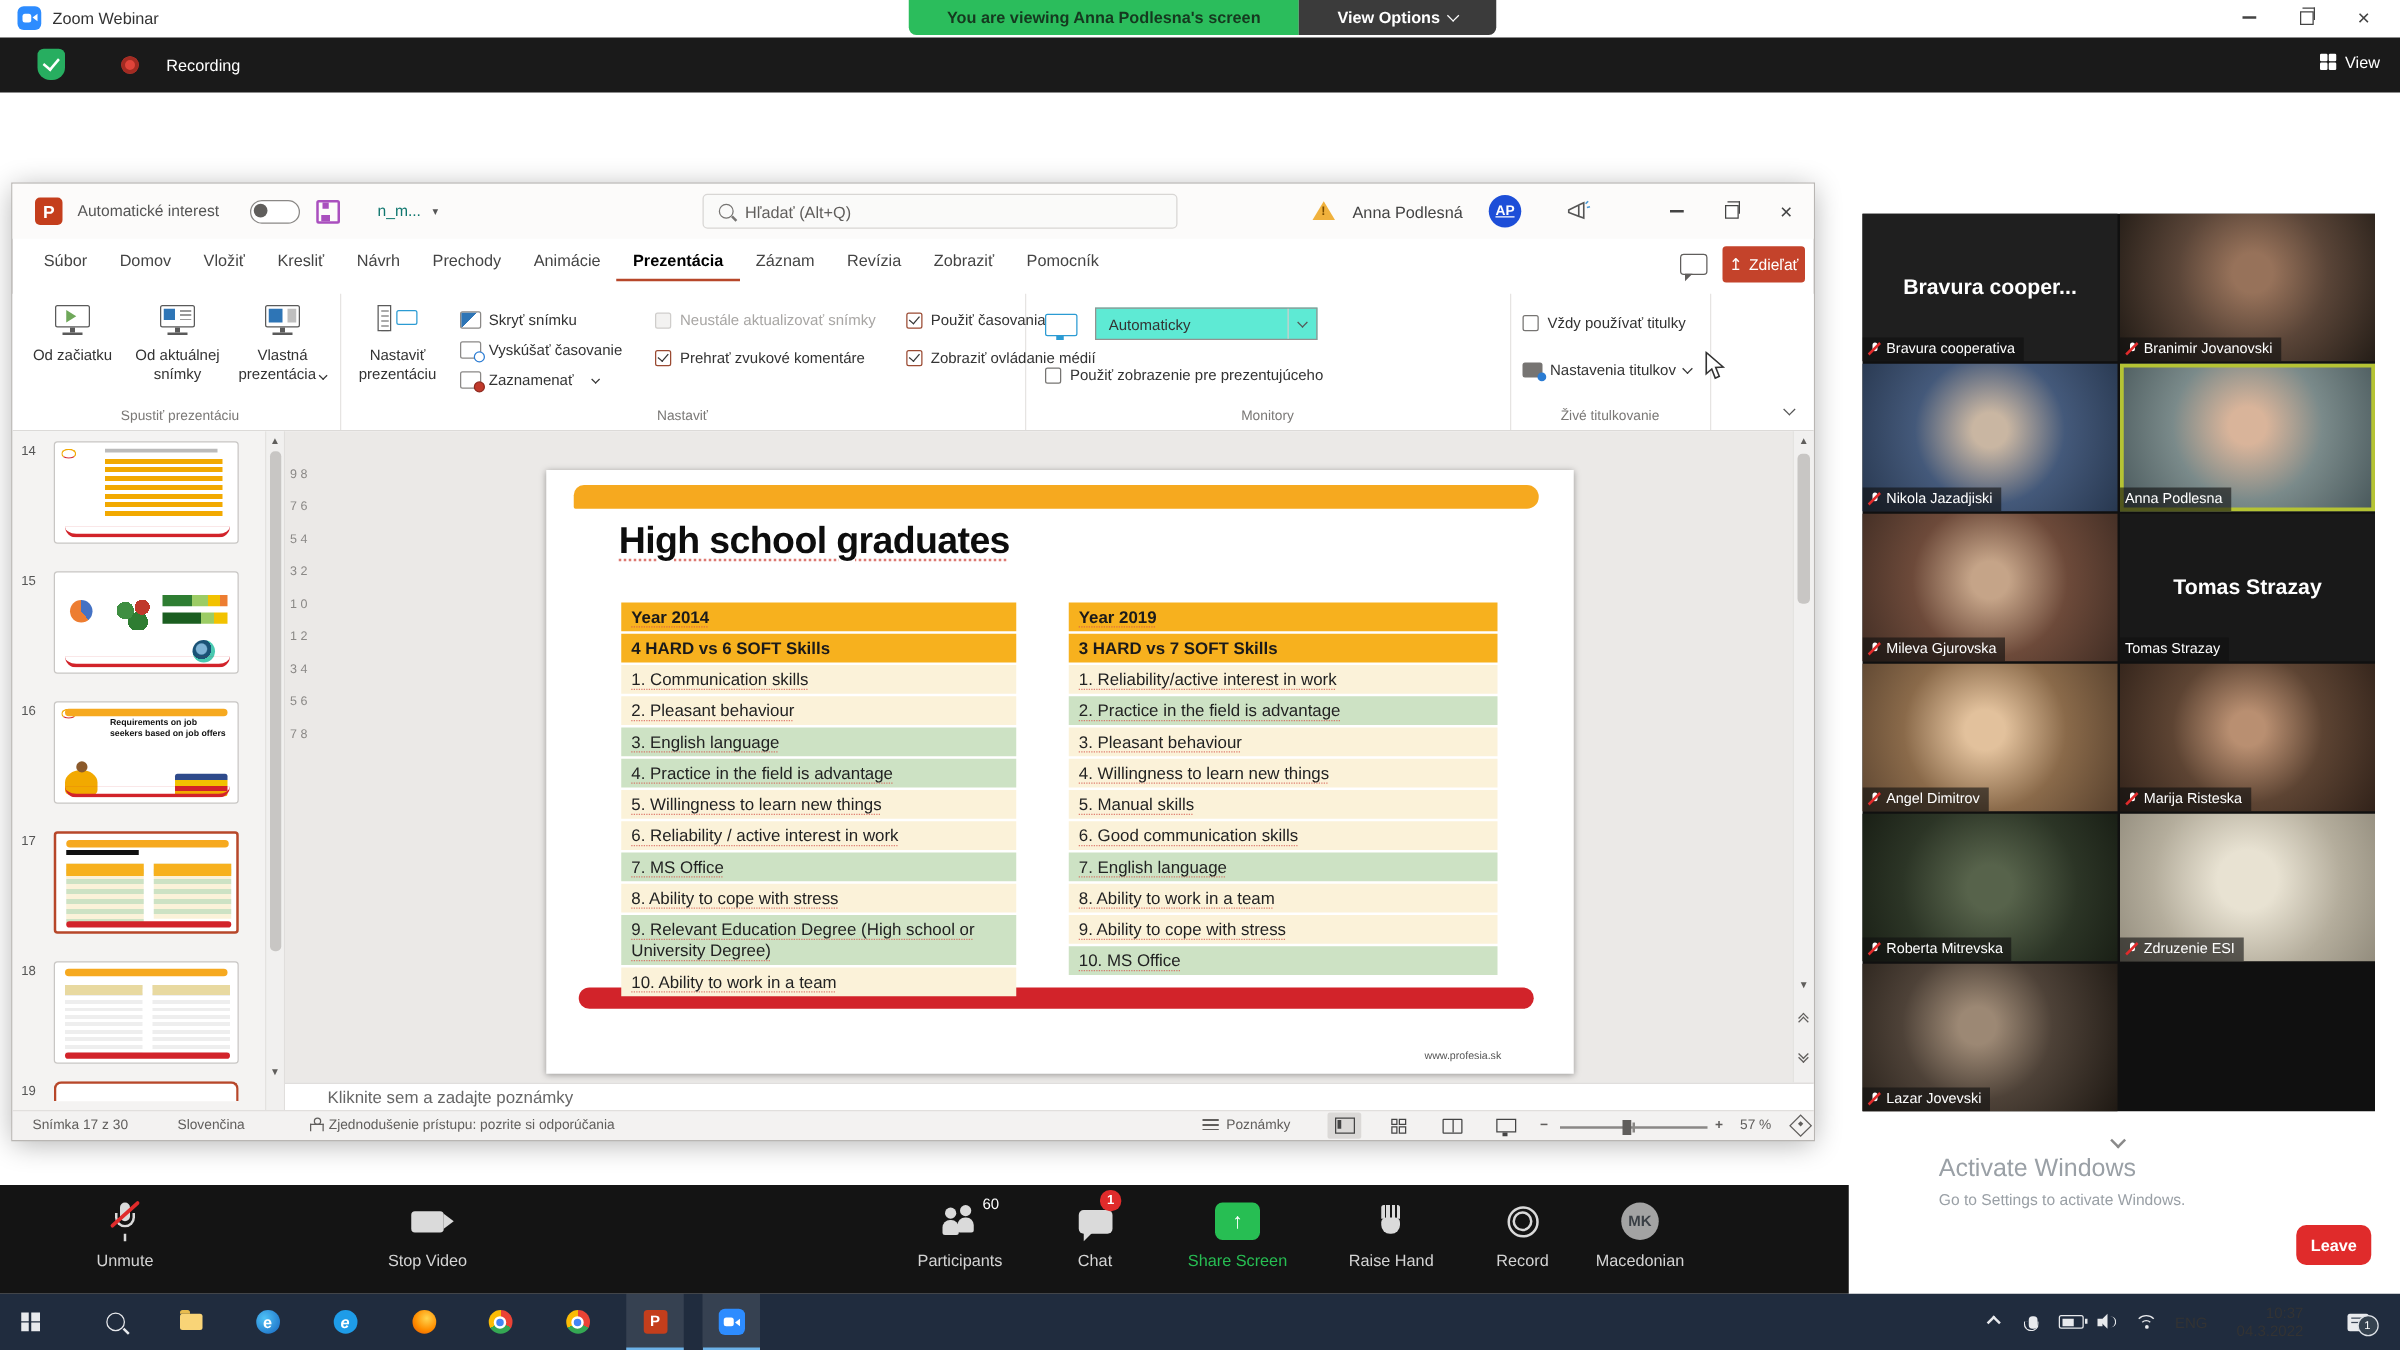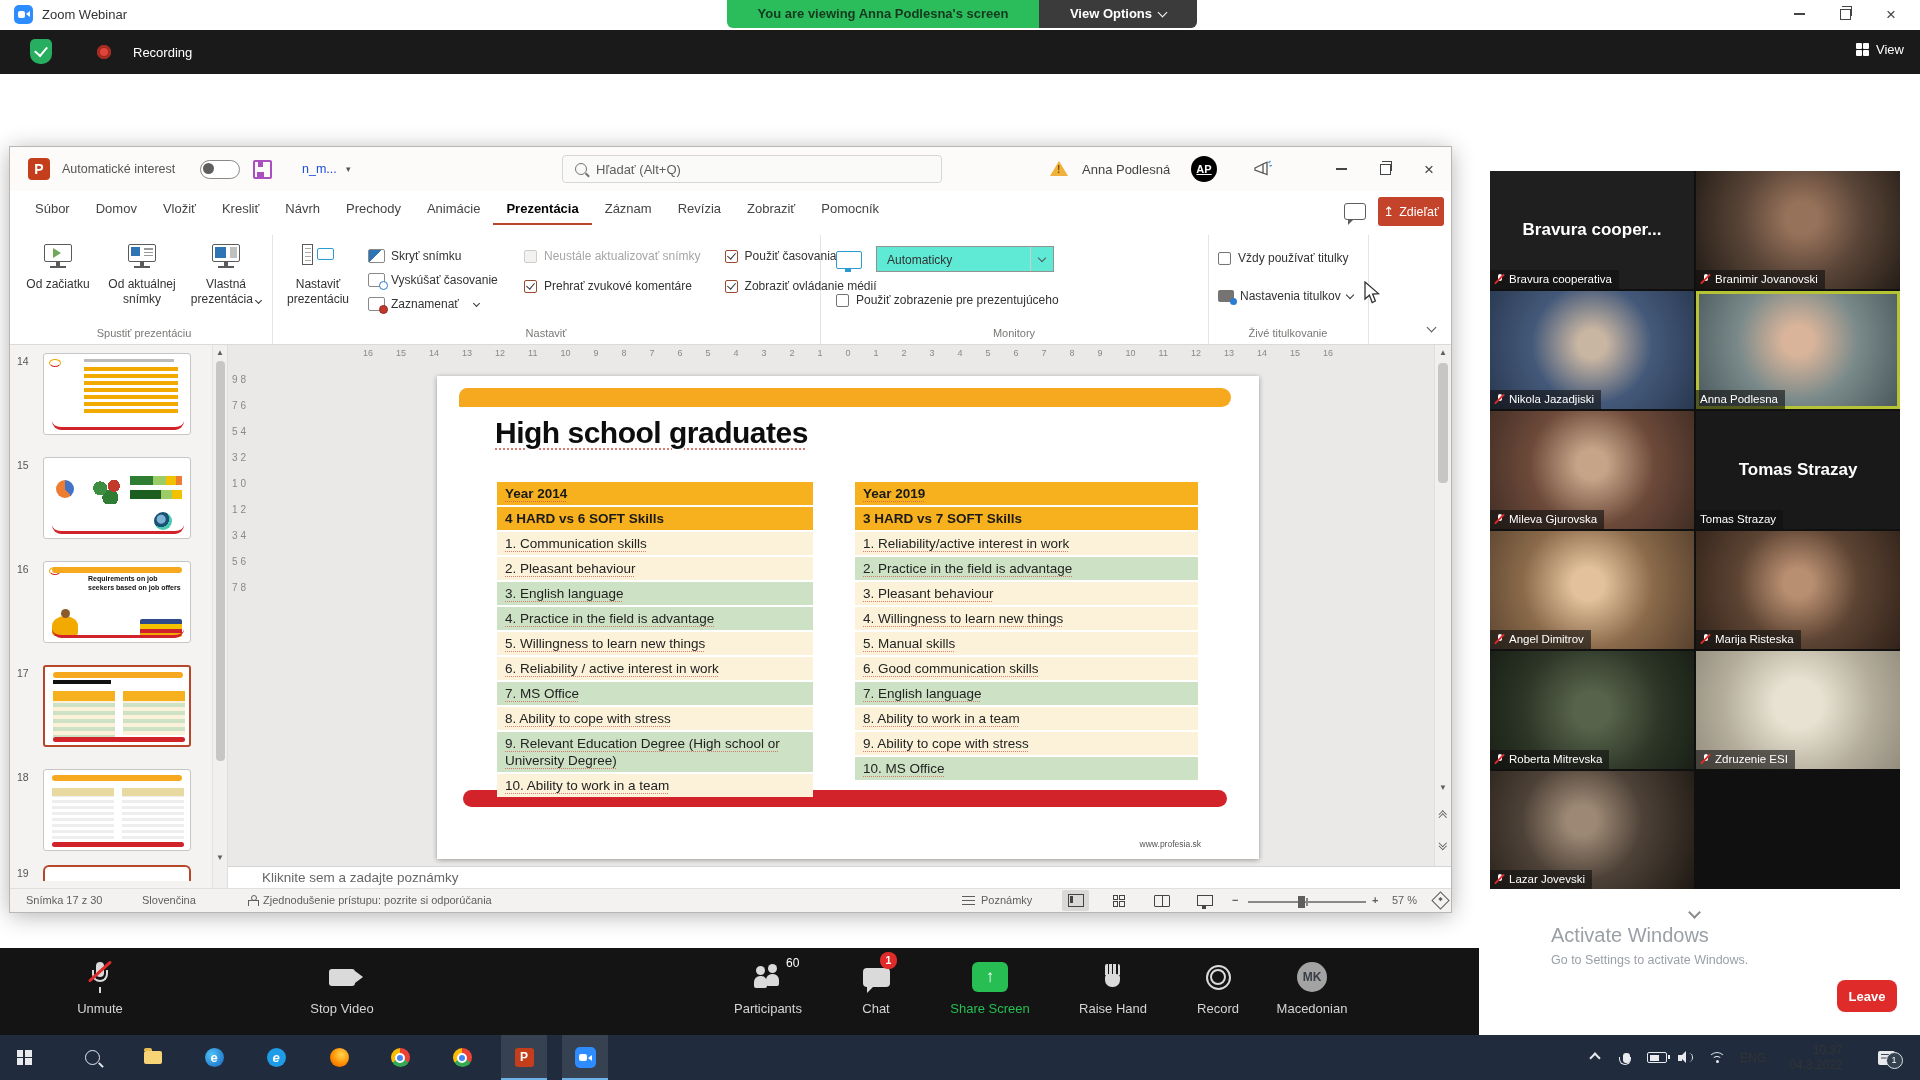--- a/index.html
+++ b/index.html
@@ -41,30 +41,30 @@
   .ppt{position:absolute;left:10px;top:147px;width:1441px;height:765px;background:#fff;
        box-shadow:0 3px 22px rgba(0,0,0,.32);outline:1px solid #b9b6b3;font-size:13px;}
   .ppt-titlebar{position:absolute;left:0;top:0;width:100%;height:44px;background:#fcfbfa;}
   .ppt-logo{position:absolute;left:18px;top:11px;width:22px;height:22px;background:#C43E1C;border-radius:4px;color:#fff;font-weight:bold;font-size:14px;text-align:center;line-height:22px;}
   .autosave-label{position:absolute;left:52px;top:15px;font-size:12.5px;color:#555;}
   .toggle{position:absolute;left:190px;top:13px;width:38px;height:17px;border:1px solid #8a8886;border-radius:10px;background:#fff;cursor:pointer;}
   .toggle::before{content:"";position:absolute;left:2px;top:2px;width:11px;height:11px;border-radius:50%;background:#605e5c;}
   .save-ico{position:absolute;left:243px;top:13px;width:15px;height:15px;border:2px solid #A94FBE;border-radius:2px;cursor:pointer;}
   .save-ico::before{content:"";position:absolute;left:3px;top:0;width:5px;height:5px;background:#A94FBE;}
   .save-ico::after{content:"";position:absolute;left:2px;bottom:0;width:7px;height:5px;background:#A94FBE;}
-  .filename{position:absolute;left:292px;top:15px;font-size:12.5px;color:#1d4ed8;cursor:pointer;}
+  .filename{position:absolute;left:292px;top:15px;font-size:12.5px;color:#0f766e;cursor:pointer;}
   .file-caret{position:absolute;left:336px;top:17px;font-size:9px;color:#555;}
   .searchbox{position:absolute;left:552px;top:8px;width:380px;height:28px;background:#fafaf9;border:1px solid #d8d6d4;border-radius:4px;
              display:flex;align-items:center;gap:9px;padding-left:12px;color:#605e5c;box-sizing:border-box;cursor:text;}
   .mag{width:10px;height:10px;border:1.6px solid #767472;border-radius:50%;position:relative;flex:0 0 auto;}
   .mag::after{content:"";position:absolute;width:5px;height:1.6px;background:#767472;transform:rotate(45deg);right:-4px;bottom:-2px;}
   .warnico{position:absolute;left:1040px;top:14px;width:0;height:0;border-left:9px solid transparent;border-right:9px solid transparent;border-bottom:15px solid #F0B13C;}
   .warnico::after{content:"!";position:absolute;left:-2px;top:3px;font-size:10px;font-weight:bold;color:#7a4c00;}
   .user-name{position:absolute;left:1072px;top:15px;font-size:13px;color:#444;}
-  .user-badge{position:absolute;left:1181px;top:9px;width:26px;height:26px;border-radius:50%;background:#000000;color:#fff;font-size:11px;font-weight:bold;text-align:center;line-height:26px;cursor:pointer;text-decoration:underline;}
+  .user-badge{position:absolute;left:1181px;top:9px;width:26px;height:26px;border-radius:50%;background:#1d4ed8;color:#fff;font-size:11px;font-weight:bold;text-align:center;line-height:26px;cursor:pointer;text-decoration:underline;}
   .megaphone{position:absolute;left:1243px;top:12px;cursor:pointer;}
   .ppt-controls{position:absolute;right:0;top:0;height:44px;display:flex;}
   .pwc{width:44px;height:44px;display:flex;align-items:center;justify-content:center;cursor:pointer;}
 
   
   .tabs{position:absolute;left:12px;top:46px;display:flex;}
   .tab{padding:8px 13px 7px;font-size:13px;color:#444;border-bottom:2.5px solid transparent;cursor:pointer;}
   .tab[data-active="true"]{color:#000;font-weight:bold;border-bottom-color:#B7472A;}
   .cmt{position:absolute;left:1334px;top:56px;width:20px;height:15px;border:1.5px solid #605E5C;border-radius:3px;cursor:pointer;}
   .cmt::after{content:"";position:absolute;left:3px;bottom:-6px;border-left:0px solid transparent;border-right:6px solid transparent;border-top:6px solid #605E5C;}
@@ -551,21 +551,20 @@
           </div>
         </div>
       <div class="tscroll">
         <span class="sarr" style="top:3px;">▲</span>
         <span class="tthumb"></span>
         <span class="sarr" style="top:508px;">▼</span>
       </div>
     </div>
 
     <div class="canvas">
-      <div class="ruler-h">16 15 14 13 12 11 10 9 8 7 6 5 4 3 2 1 0 1 2 3 4 5 6 7 8 9 10 11 12 13 14 15 16</div>
       <div class="ruler-v">9 8 7 6 5 4 3 2 1 0 1 2 3 4 5 6 7 8</div>
 
       <div class="slide">
         <div class="sl-orange"></div>
         <div class="sl-title">High school graduates</div>
         <div class="sl-red"></div>
 
         <div class="stable lt">
           <div class="thead yr">Year 2014</div>
           <div class="thead">4 HARD vs 6 SOFT Skills</div>

